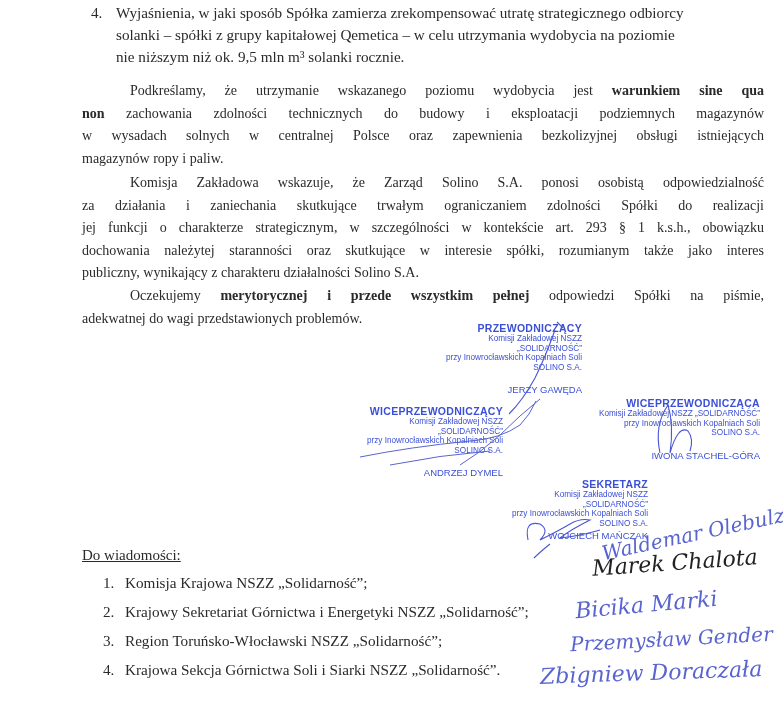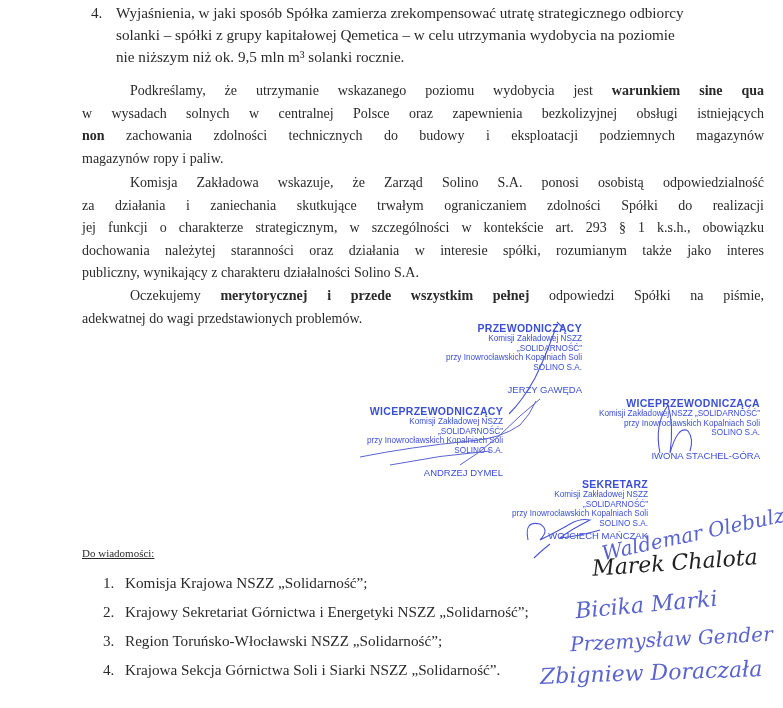--- a/index.html
+++ b/index.html
@@ -13,50 +13,50 @@
   .para { position: absolute; left: 82px; width: 682px; font-size: 14px; line-height: 22.6px; }
   .para .l { display: block; height: 22.6px; text-align: justify; text-align-last: justify; white-space: nowrap; }
   .para .l.last { text-align-last: left; }
   .para .l.indent { padding-left: 48px; }
   b { font-weight: bold; }
   .stamp { position: absolute; color: #3b4fd6; font-family: "Liberation Sans", "DejaVu Sans", sans-serif; text-align: right; }
   .stamp .title { font-size: 10.5px; font-weight: bold; letter-spacing: 0.3px; line-height: 12px; }
   .stamp .sub { font-size: 8.2px; line-height: 9.5px; }
   .stamp .name { font-size: 9.5px; line-height: 11px; margin-top: 12px; }
   .sig { position: absolute; font-family: "DejaVu Serif", serif; font-style: italic; color: #5a64cf; white-space: nowrap; }
-  .cc-head { position: absolute; left: 82px; top: 547px; font-size: 11px; text-decoration: underline; }
+  .cc-head { position: absolute; left: 82px; top: 547px; font-size: 15px; text-decoration: underline; }
   .cc-list { position: absolute; left: 103px; top: 574px; font-size: 15.2px; }
   .cc-list .row { position: absolute; left: 0; white-space: nowrap; }
   .cc-list .n { display: inline-block; width: 22px; }
   svg.scribble { position: absolute; overflow: visible; }
 </style>
 </head>
 <body>
 
 <div class="page">
 
   <div class="txt item4">
     <span class="num">4.</span>
     <span class="line" style="top:0">Wyjaśnienia, w jaki sposób Spółka zamierza zrekompensować utratę strategicznego odbiorcy</span>
     <span class="line" style="top:22px">solanki – spółki z grupy kapitałowej Qemetica – w celu utrzymania wydobycia na poziomie</span>
     <span class="line" style="top:44px">nie niższym niż ok. 9,5 mln m³ solanki rocznie.</span>
   </div>
 
   <div class="para" style="top:80px">
     <span class="l indent"><span>Podkreślamy, że utrzymanie wskazanego poziomu wydobycia jest </span><b>warunkiem sine qua</b></span>
+    <span class="l"><b>non</b><span> zachowania zdolności technicznych do budowy i eksploatacji podziemnych magazynów</span></span>
     <span class="l">w wysadach solnych w centralnej Polsce oraz zapewnienia bezkolizyjnej obsługi istniejących</span>
-    <span class="l"><b>non</b><span> zachowania zdolności technicznych do budowy i eksploatacji podziemnych magazynów</span></span>
     <span class="l last">magazynów ropy i paliw.</span>
   </div>
 
   <div class="para" style="top:172px">
     <span class="l indent">Komisja Zakładowa wskazuje, że Zarząd Solino S.A. ponosi osobistą odpowiedzialność</span>
     <span class="l">za działania i zaniechania skutkujące trwałym ograniczaniem zdolności Spółki do realizacji</span>
     <span class="l">jej funkcji o charakterze strategicznym, w szczególności w kontekście art. 293 § 1 k.s.h., obowiązku</span>
-    <span class="l">dochowania należytej staranności oraz działania w interesie spółki, rozumianym także jako interes</span>
+    <span class="l">dochowania należytej staranności oraz skutkujące w interesie spółki, rozumianym także jako interes</span>
     <span class="l last">publiczny, wynikający z charakteru działalności Solino S.A.</span>
   </div>
 
   <div class="para" style="top:285px">
     <span class="l indent"><span>Oczekujemy </span><b>merytorycznej i przede wszystkim pełnej</b><span> odpowiedzi Spółki na piśmie,</span></span>
     <span class="l last">adekwatnej do wagi przedstawionych problemów.</span>
   </div>
 
   <div class="stamp" style="left:432px; top:322px; width:150px;">
     <div class="title">PRZEWODNICZĄCY</div>

